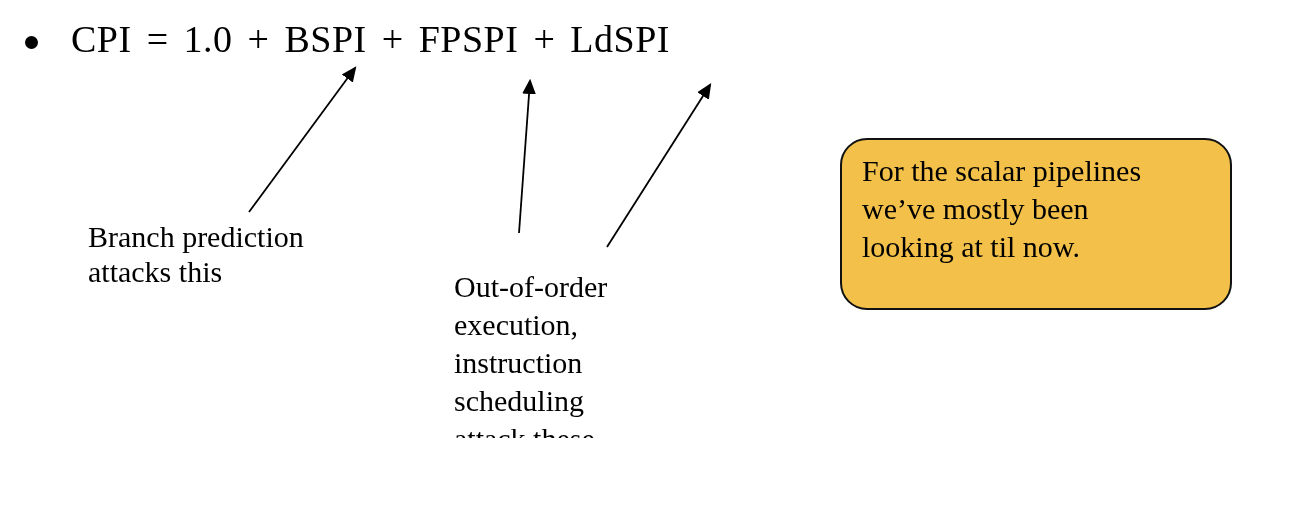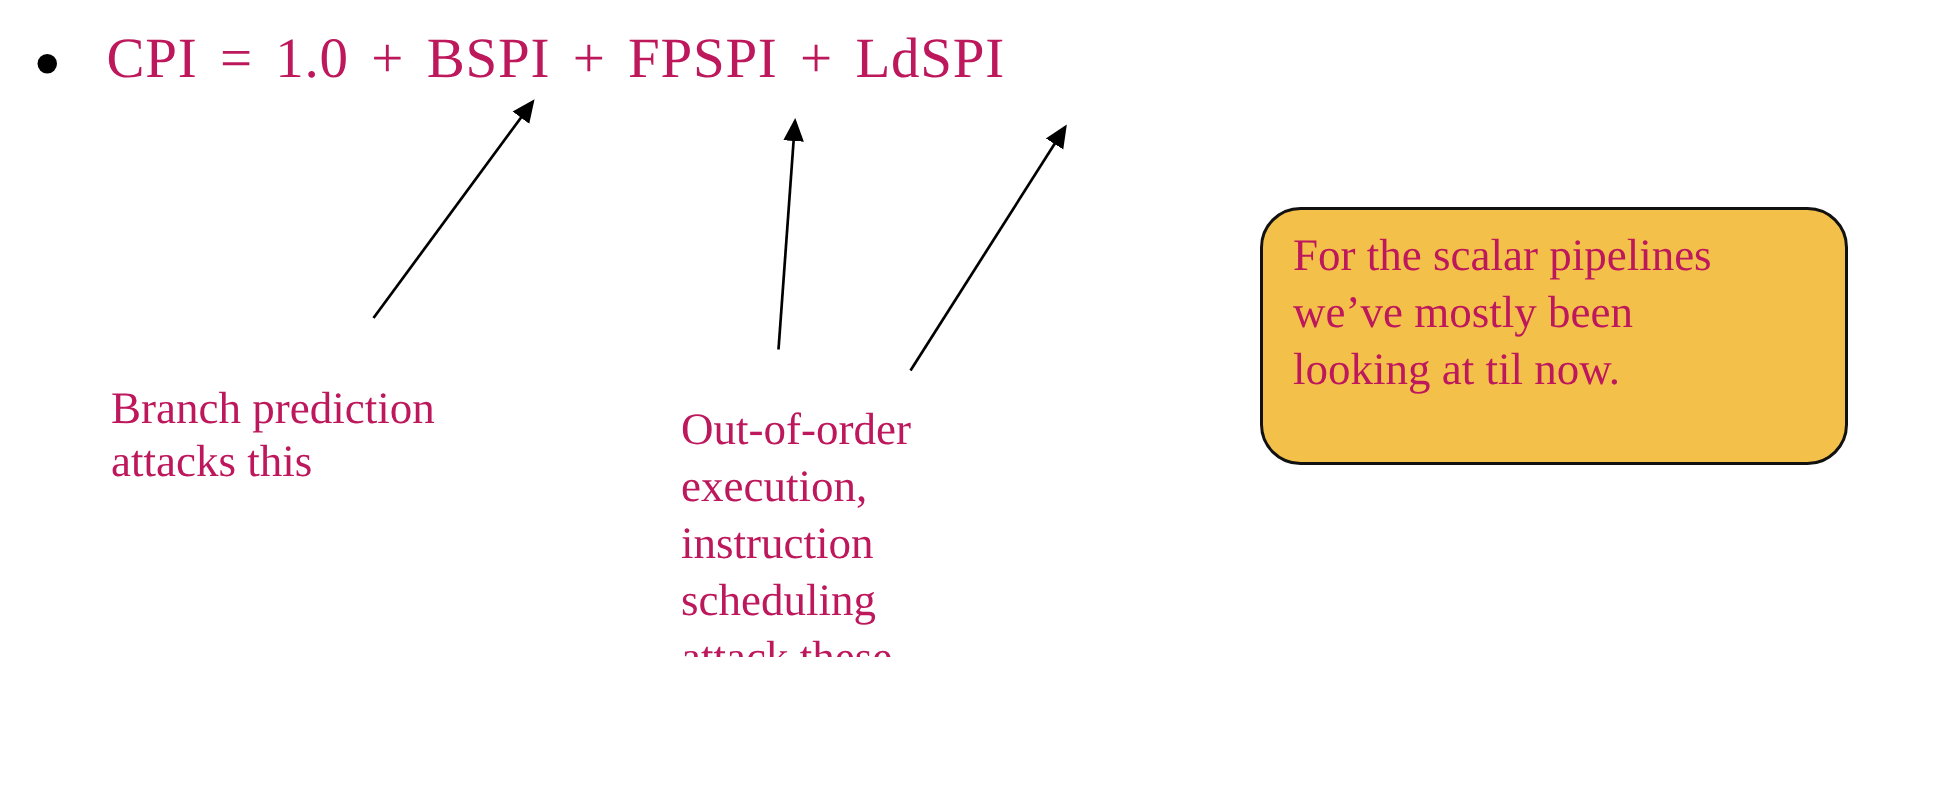--- a/index.html
+++ b/index.html
@@ -5,21 +5,21 @@
   html, body {
     margin: 0;
     padding: 0;
     background: #ffffff;
   }
   .slide {
     position: relative;
     width: 1294px;
     height: 438px;
     background: #ffffff;
-    color: #be185d;
+    color: #000000;
     font-family: "Liberation Serif", serif;
     overflow: hidden;
   }
   .bullet-dot {
     position: absolute;
     left: 25px;
     top: 36px;
     width: 13px;
     height: 13px;
     border-radius: 50%;
@@ -42,24 +42,23 @@
     width: 1294px;
     height: 530px;
     pointer-events: none;
   }
   .note {
     position: absolute;
     font-size: 30px;
     white-space: pre-line;
   }
   .note-branch {
-    left: 74px;
+    left: 88px;
     top: 219px;
     line-height: 35px;
-    margin-top: 36px;
   }
   .note-ooo {
     left: 454px;
     top: 268px;
     line-height: 38px;
   }
   .callout {
     position: absolute;
     left: 840px;
     top: 138px;

